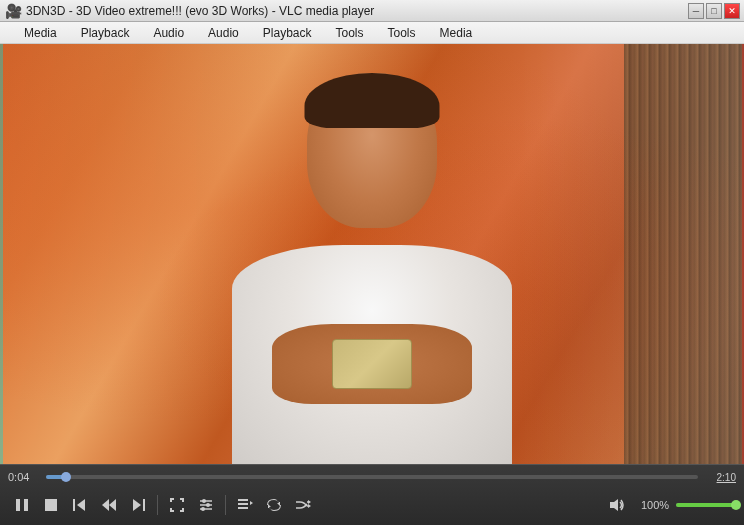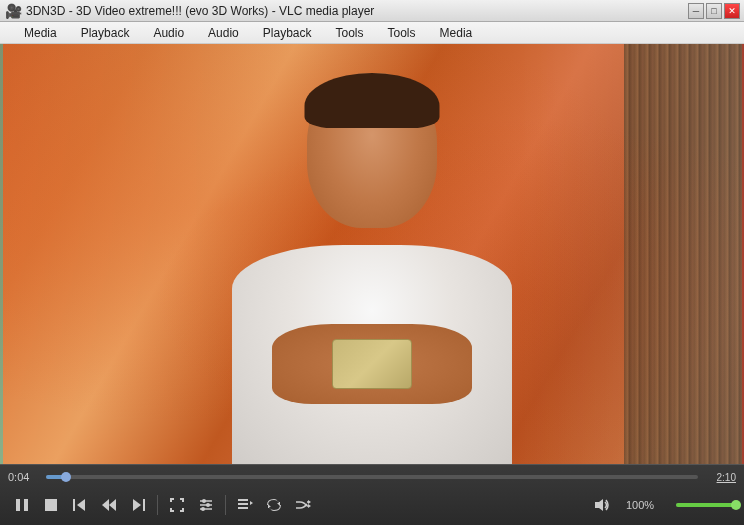--- a/index.html
+++ b/index.html
@@ -301,21 +301,21 @@
     #controls-right {
       display: flex;
       align-items: center;
       gap: 2px;
     }
 
     
     #volume-section {
       display: flex;
       align-items: center;
-      gap: 18px;
+      gap: 3px;
       margin-left: 8px;
     }
     #volume-pct {
       color: #ccc;
       font-size: 11px;
       min-width: 32px;
     }
     #volume-track {
       width: 60px;
       height: 4px;

